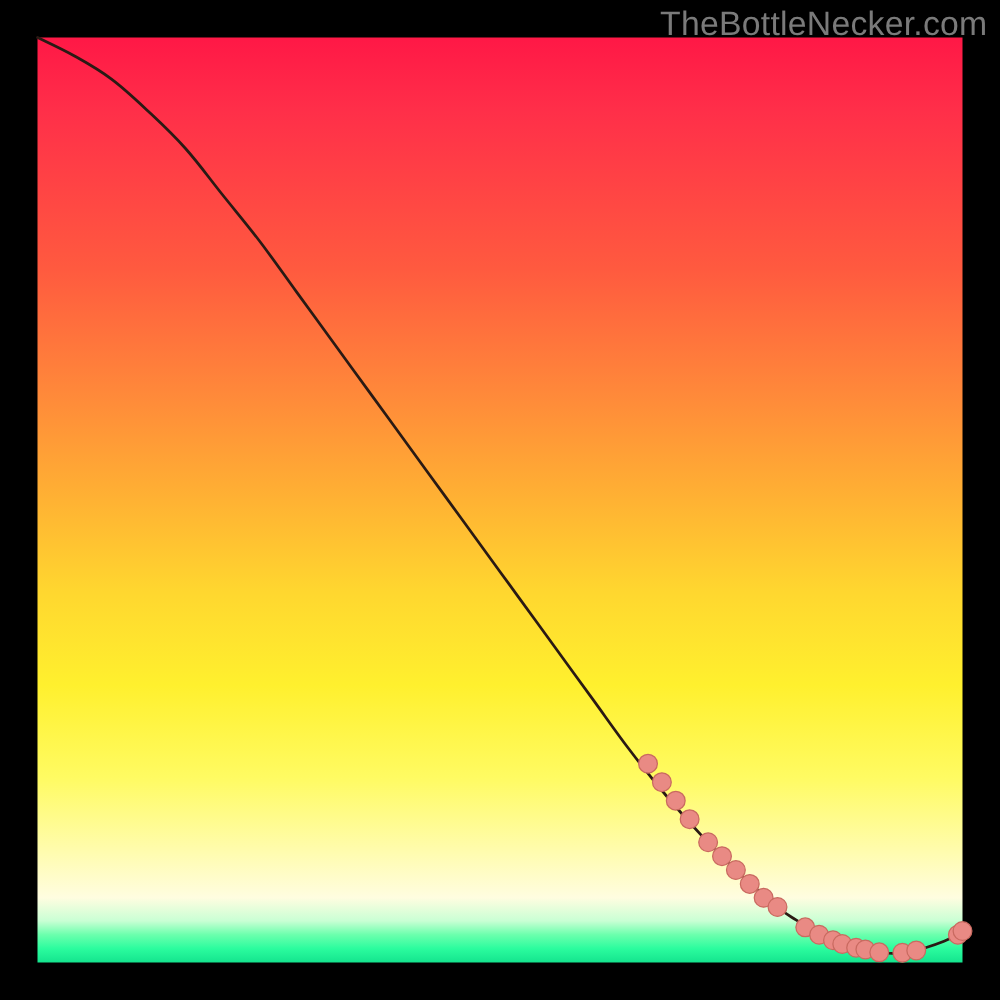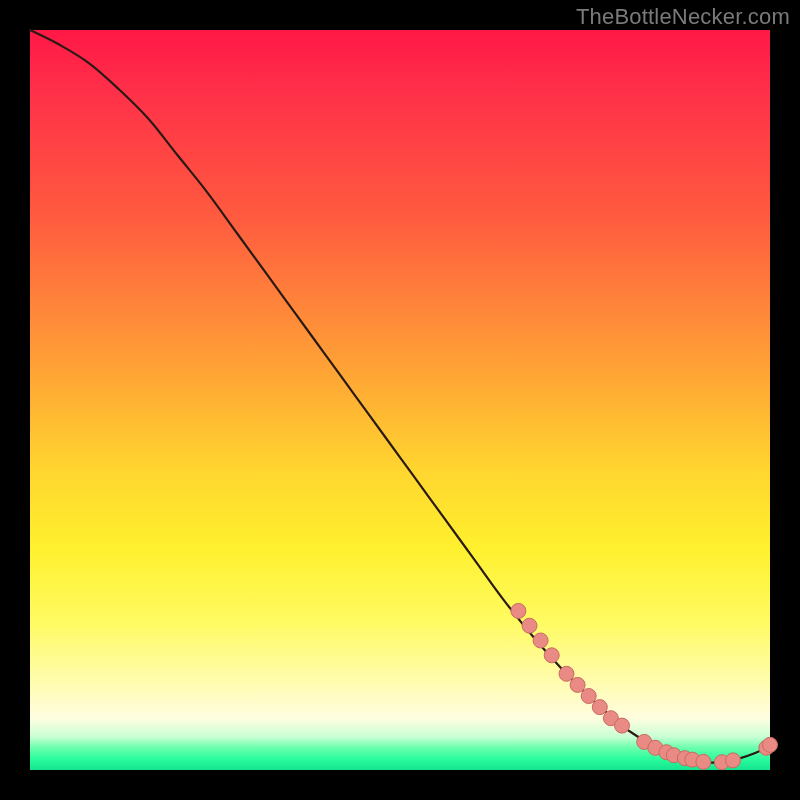--- a/index.html
+++ b/index.html
@@ -15,21 +15,21 @@
     position: relative;
     width: 800px;
     height: 800px;
     background: #000;
   }
   .watermark {
     position: absolute;
     top: 4px;
     right: 10px;
     color: #7a7a7a;
-    font-size: 22px;
+    font-size: 27px;
     font-weight: 500;
     letter-spacing: 0.2px;
     z-index: 10;
   }
   .plot {
     position: absolute;
     left: 30px;
     top: 30px;
     width: 740px;
     height: 740px;

